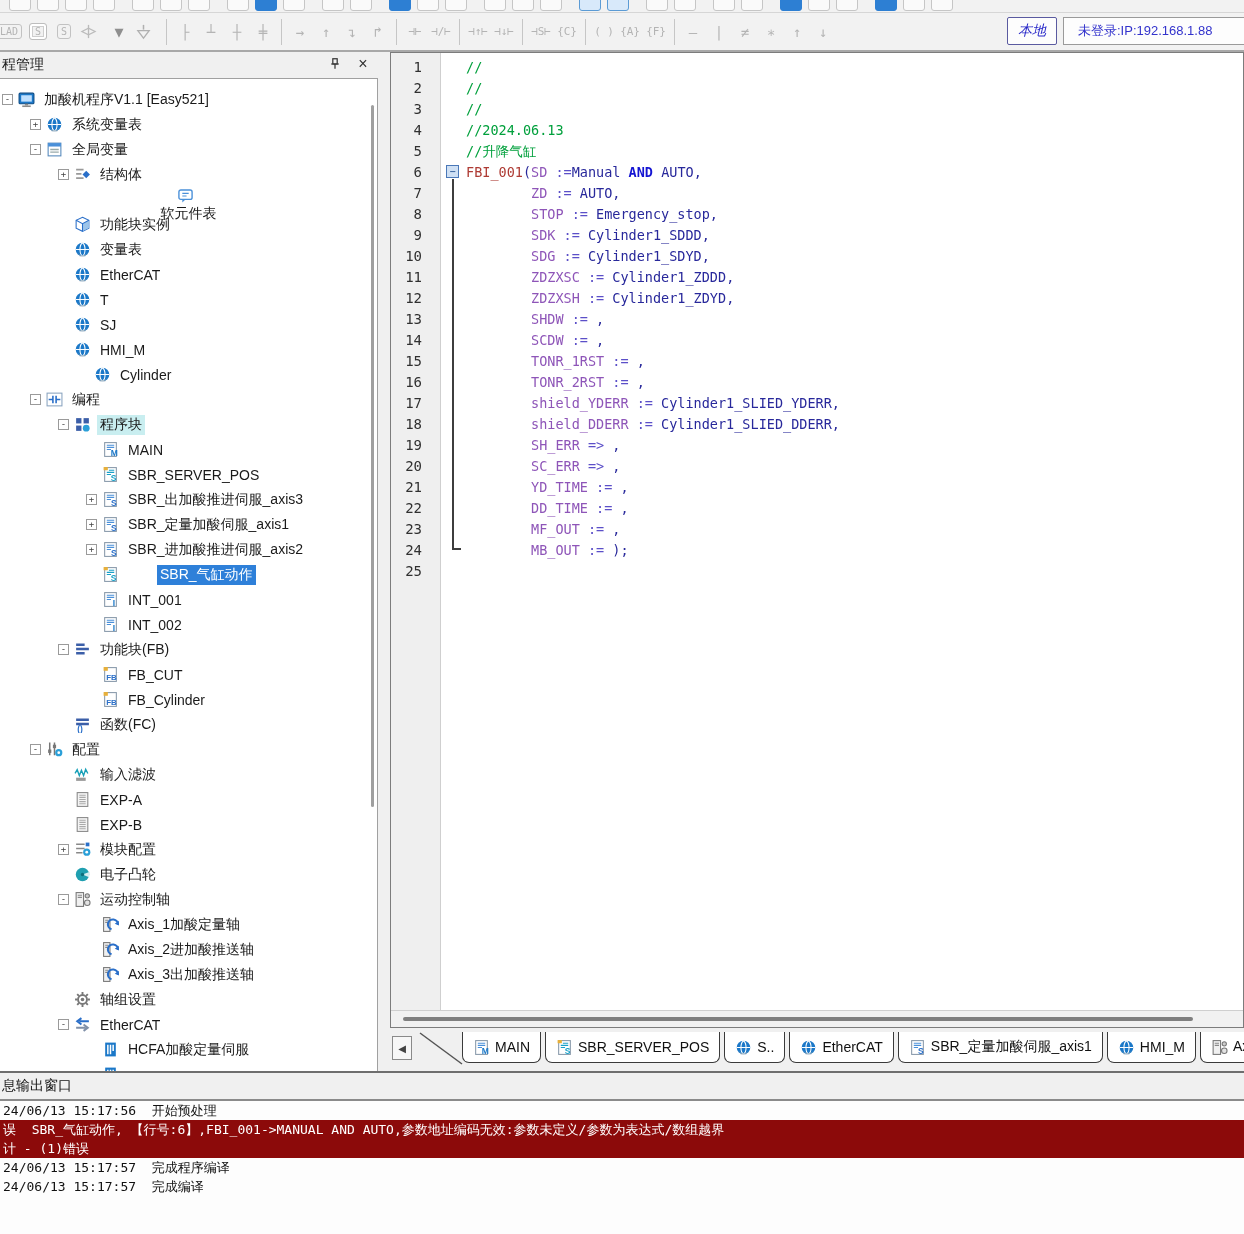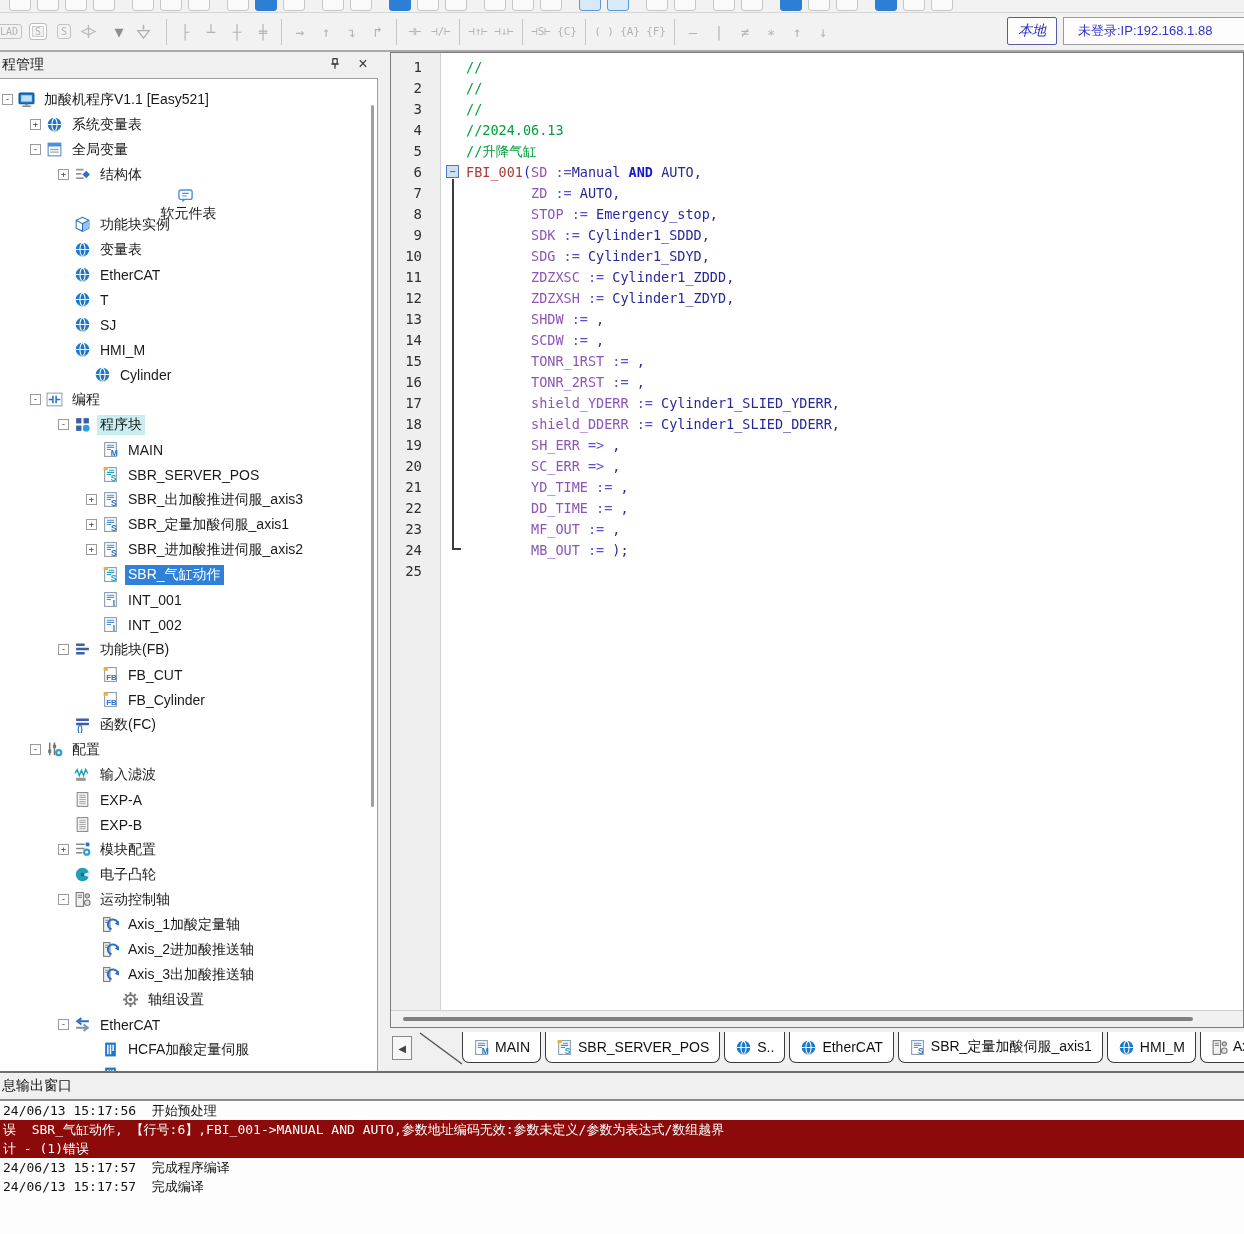--- a/index.html
+++ b/index.html
@@ -44,21 +44,21 @@
   #tree-header .hdr-icons { position:absolute; right:6px; top:3px; display:flex; gap:10px; }
   .hdr-ic { width:18px; height:18px; display:flex; align-items:center; justify-content:center; color:#333; }
   #tree-body { position:absolute; left:0; top:26px; right:0; bottom:2px;
     background:#ffffff; border:1px solid #a0a0a0; border-left:none; overflow:hidden; }
   .trow { position:absolute; height:25px; display:flex; align-items:center; white-space:nowrap; }
   .texp { position:absolute; width:11px; height:11px; border:1px solid #9a9a9a; background:#fff;
     font:9px/9px "DejaVu Sans Mono", monospace; color:#444; text-align:center; top:7px; }
   .ticon { width:17px; height:17px; display:inline-flex; flex:none; margin-right:6px; }
   .ticon svg { width:17px; height:17px; }
   .tlabel { font-size:14px; color:#1a1a1a; padding:1px 3px; }
-  .tlabel.sel { background:#2e80d9; color:#fff; }
+  .tlabel.sel { background:#2e80d9; color:#fff;margin-left:32px; }
   .tlabel.hl { background:#c9eef0; }
   #tree-scroll-thumb { position:absolute; right:4px; width:3px; border-radius:2px; background:#9f9f9f; }
 
   
   #editor-panel { position:absolute; left:390px; top:52px; width:854px; height:1023px; background:#f0f0f0; }
   #editor-frame { position:absolute; left:0; top:0; width:854px; height:976px;
     background:#fff; border:1px solid #7c7c7c; }
   #gutter { position:absolute; left:0; top:0; width:50px; height:958px; background:#efefef;
     border-right:1px solid #cfcfcf; padding-top:4px; }
   .lnum { height:21px; font:14px/21px "DejaVu Sans Mono", monospace; color:#303030;
@@ -621,21 +621,21 @@
           <span class="ticon">
             <svg viewBox="0 0 16 16">
               <rect x="1.5" y="1.5" width="6" height="13" fill="#f0f0f0" stroke="#777"></rect>
               <path d="M3 4h3M3 6h3" stroke="#888"></path>
               <path d="M9 12.5A4.7 4.7 0 1 1 15 8.2" stroke="#2a6fc9" stroke-width="2" fill="none"></path>
               <path d="M15.8 4.5l.2 4.5-4-1.8z" fill="#2a6fc9"></path>
             </svg>
           </span>
           <span class="tlabel">Axis_3出加酸推送轴</span>
         </div>
-        <div class="trow" style="top:908px;left:0;right:0;padding-left:48px;">
+        <div class="trow" style="top:908px;left:0;right:0;">
           <span style="width:74px;flex:none;"></span>
           <span class="ticon">
             <svg viewBox="0 0 16 16">
               <g stroke="#777" stroke-width="1.8" fill="none">
                 <circle cx="8" cy="8" r="4.2"></circle>
                 <path d="M8 1v2.2M8 12.8V15M1 8h2.2M12.8 8H15M3 3l1.6 1.6M11.4 11.4L13 13M13 3l-1.6 1.6M4.6 11.4L3 13"></path>
               </g>
               <circle cx="8" cy="8" r="1.7" fill="#777"></circle>
             </svg>
           </span>

